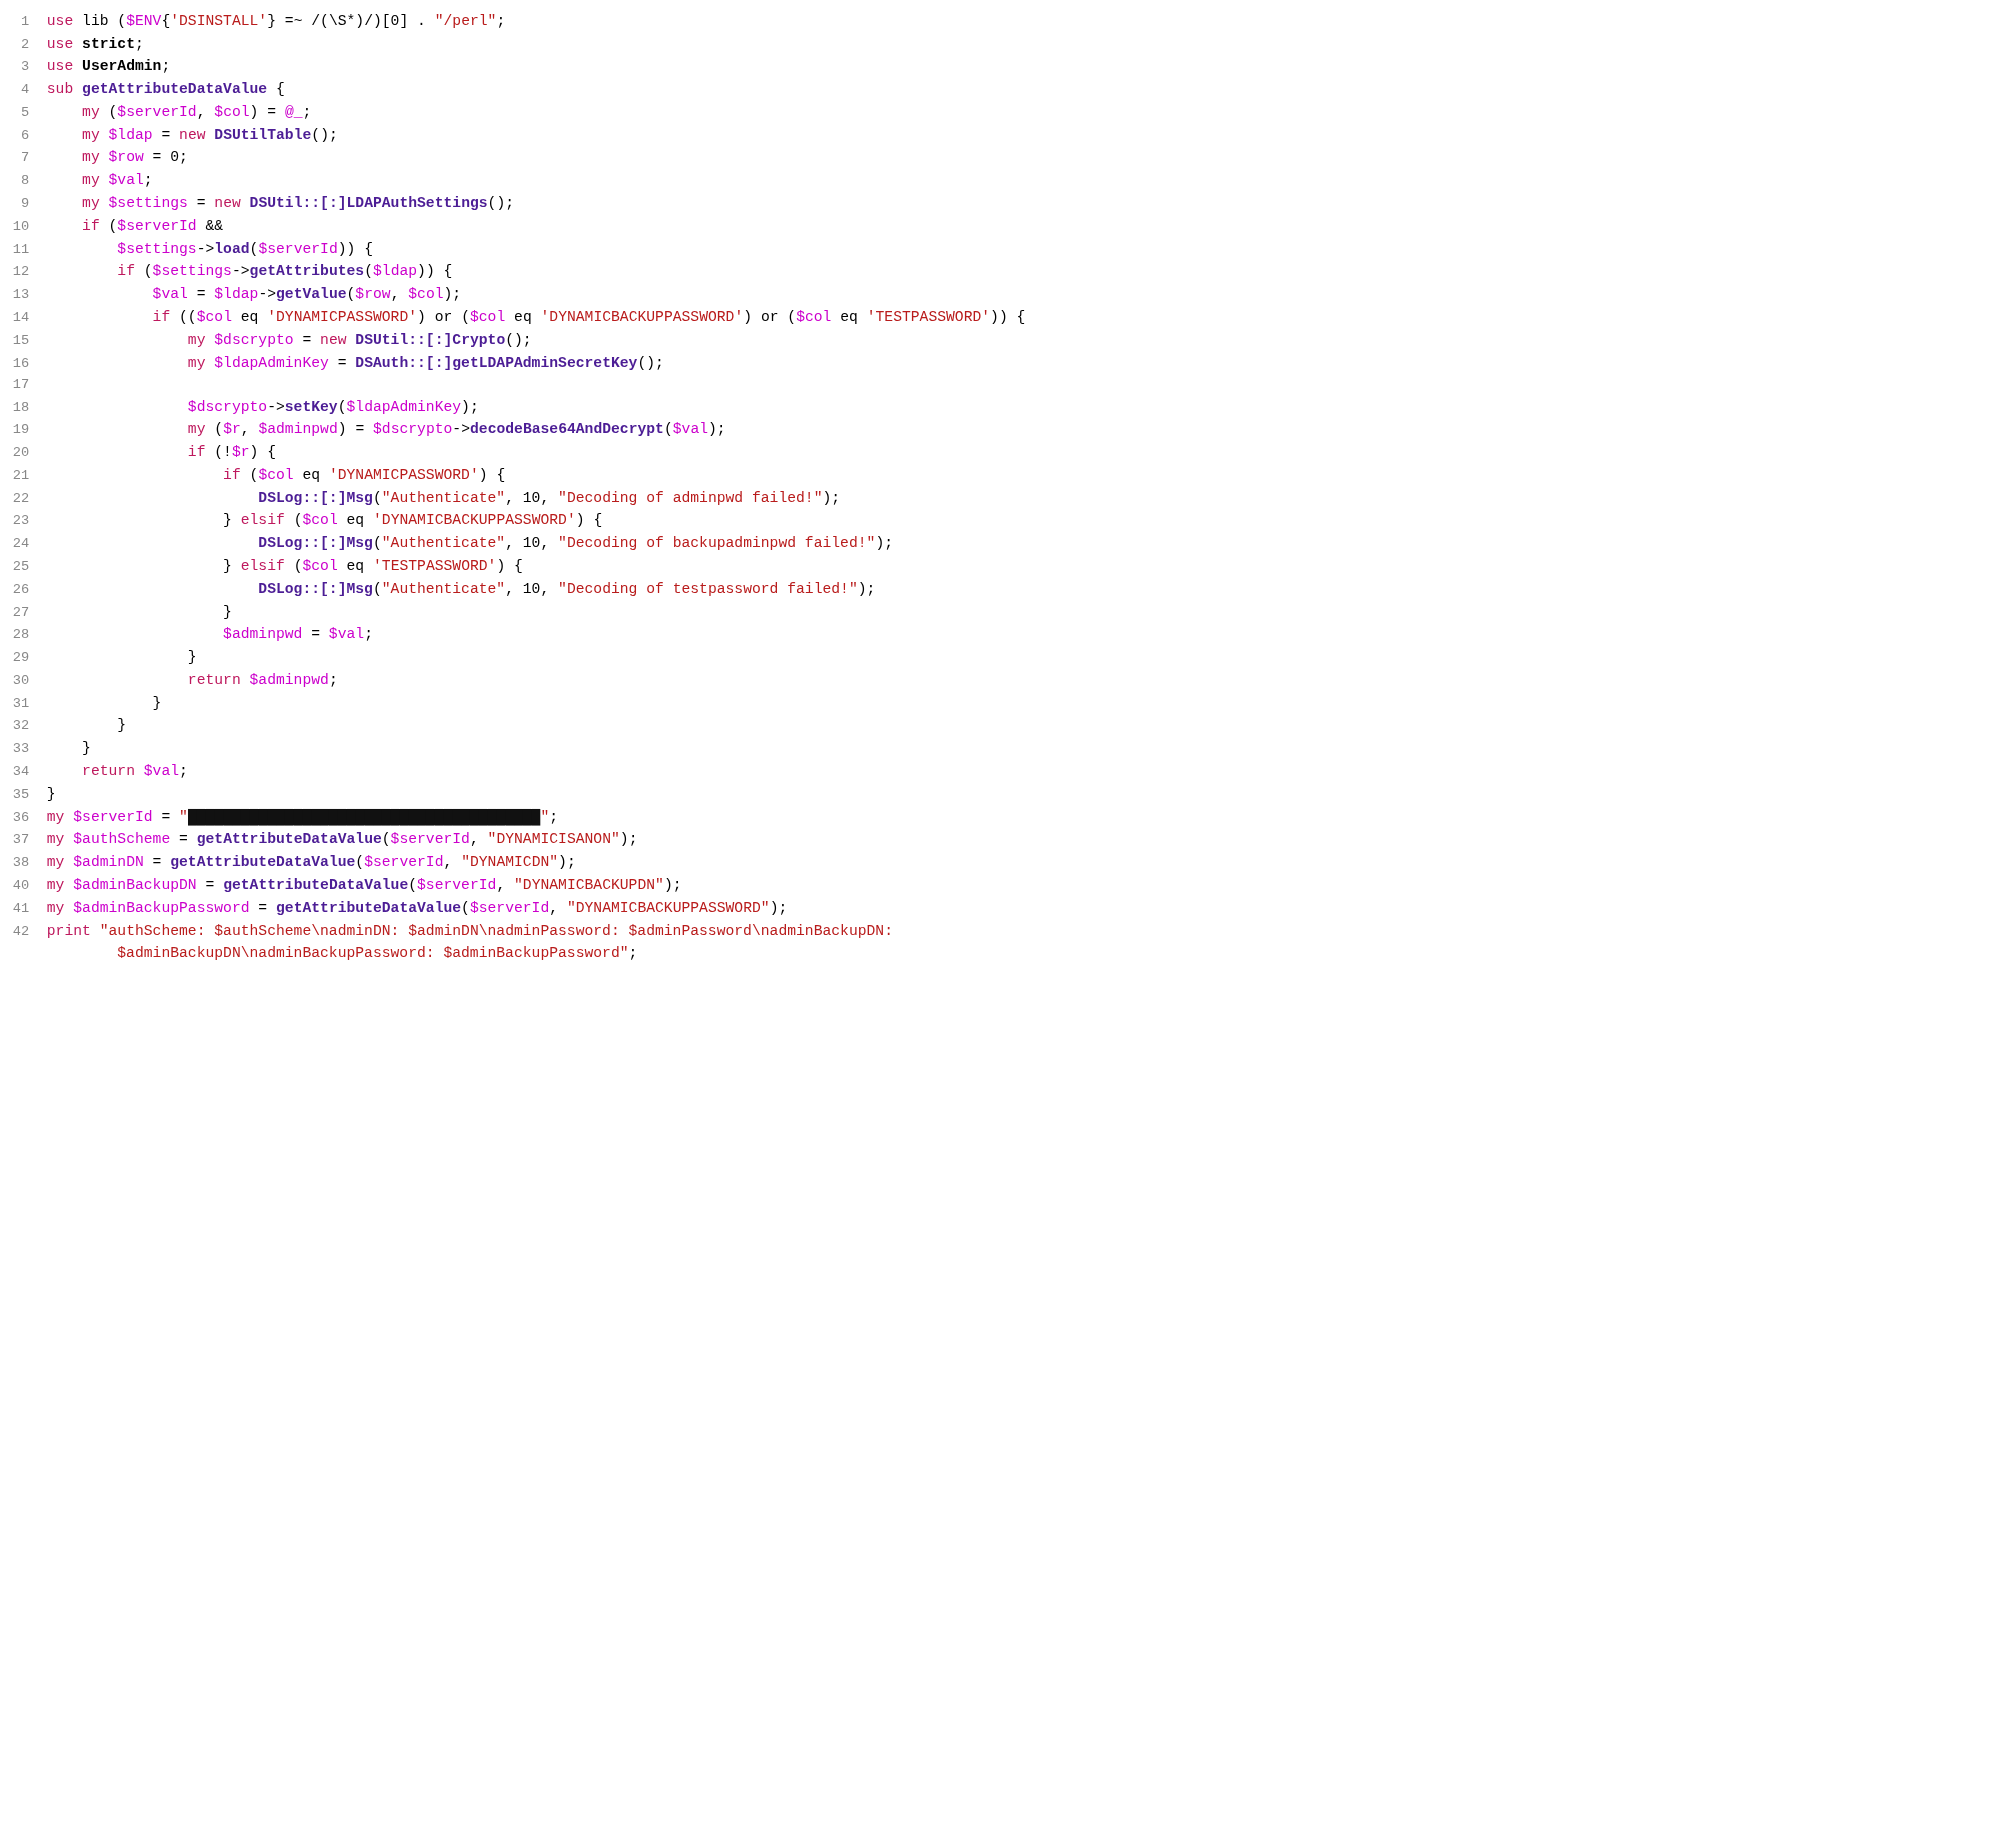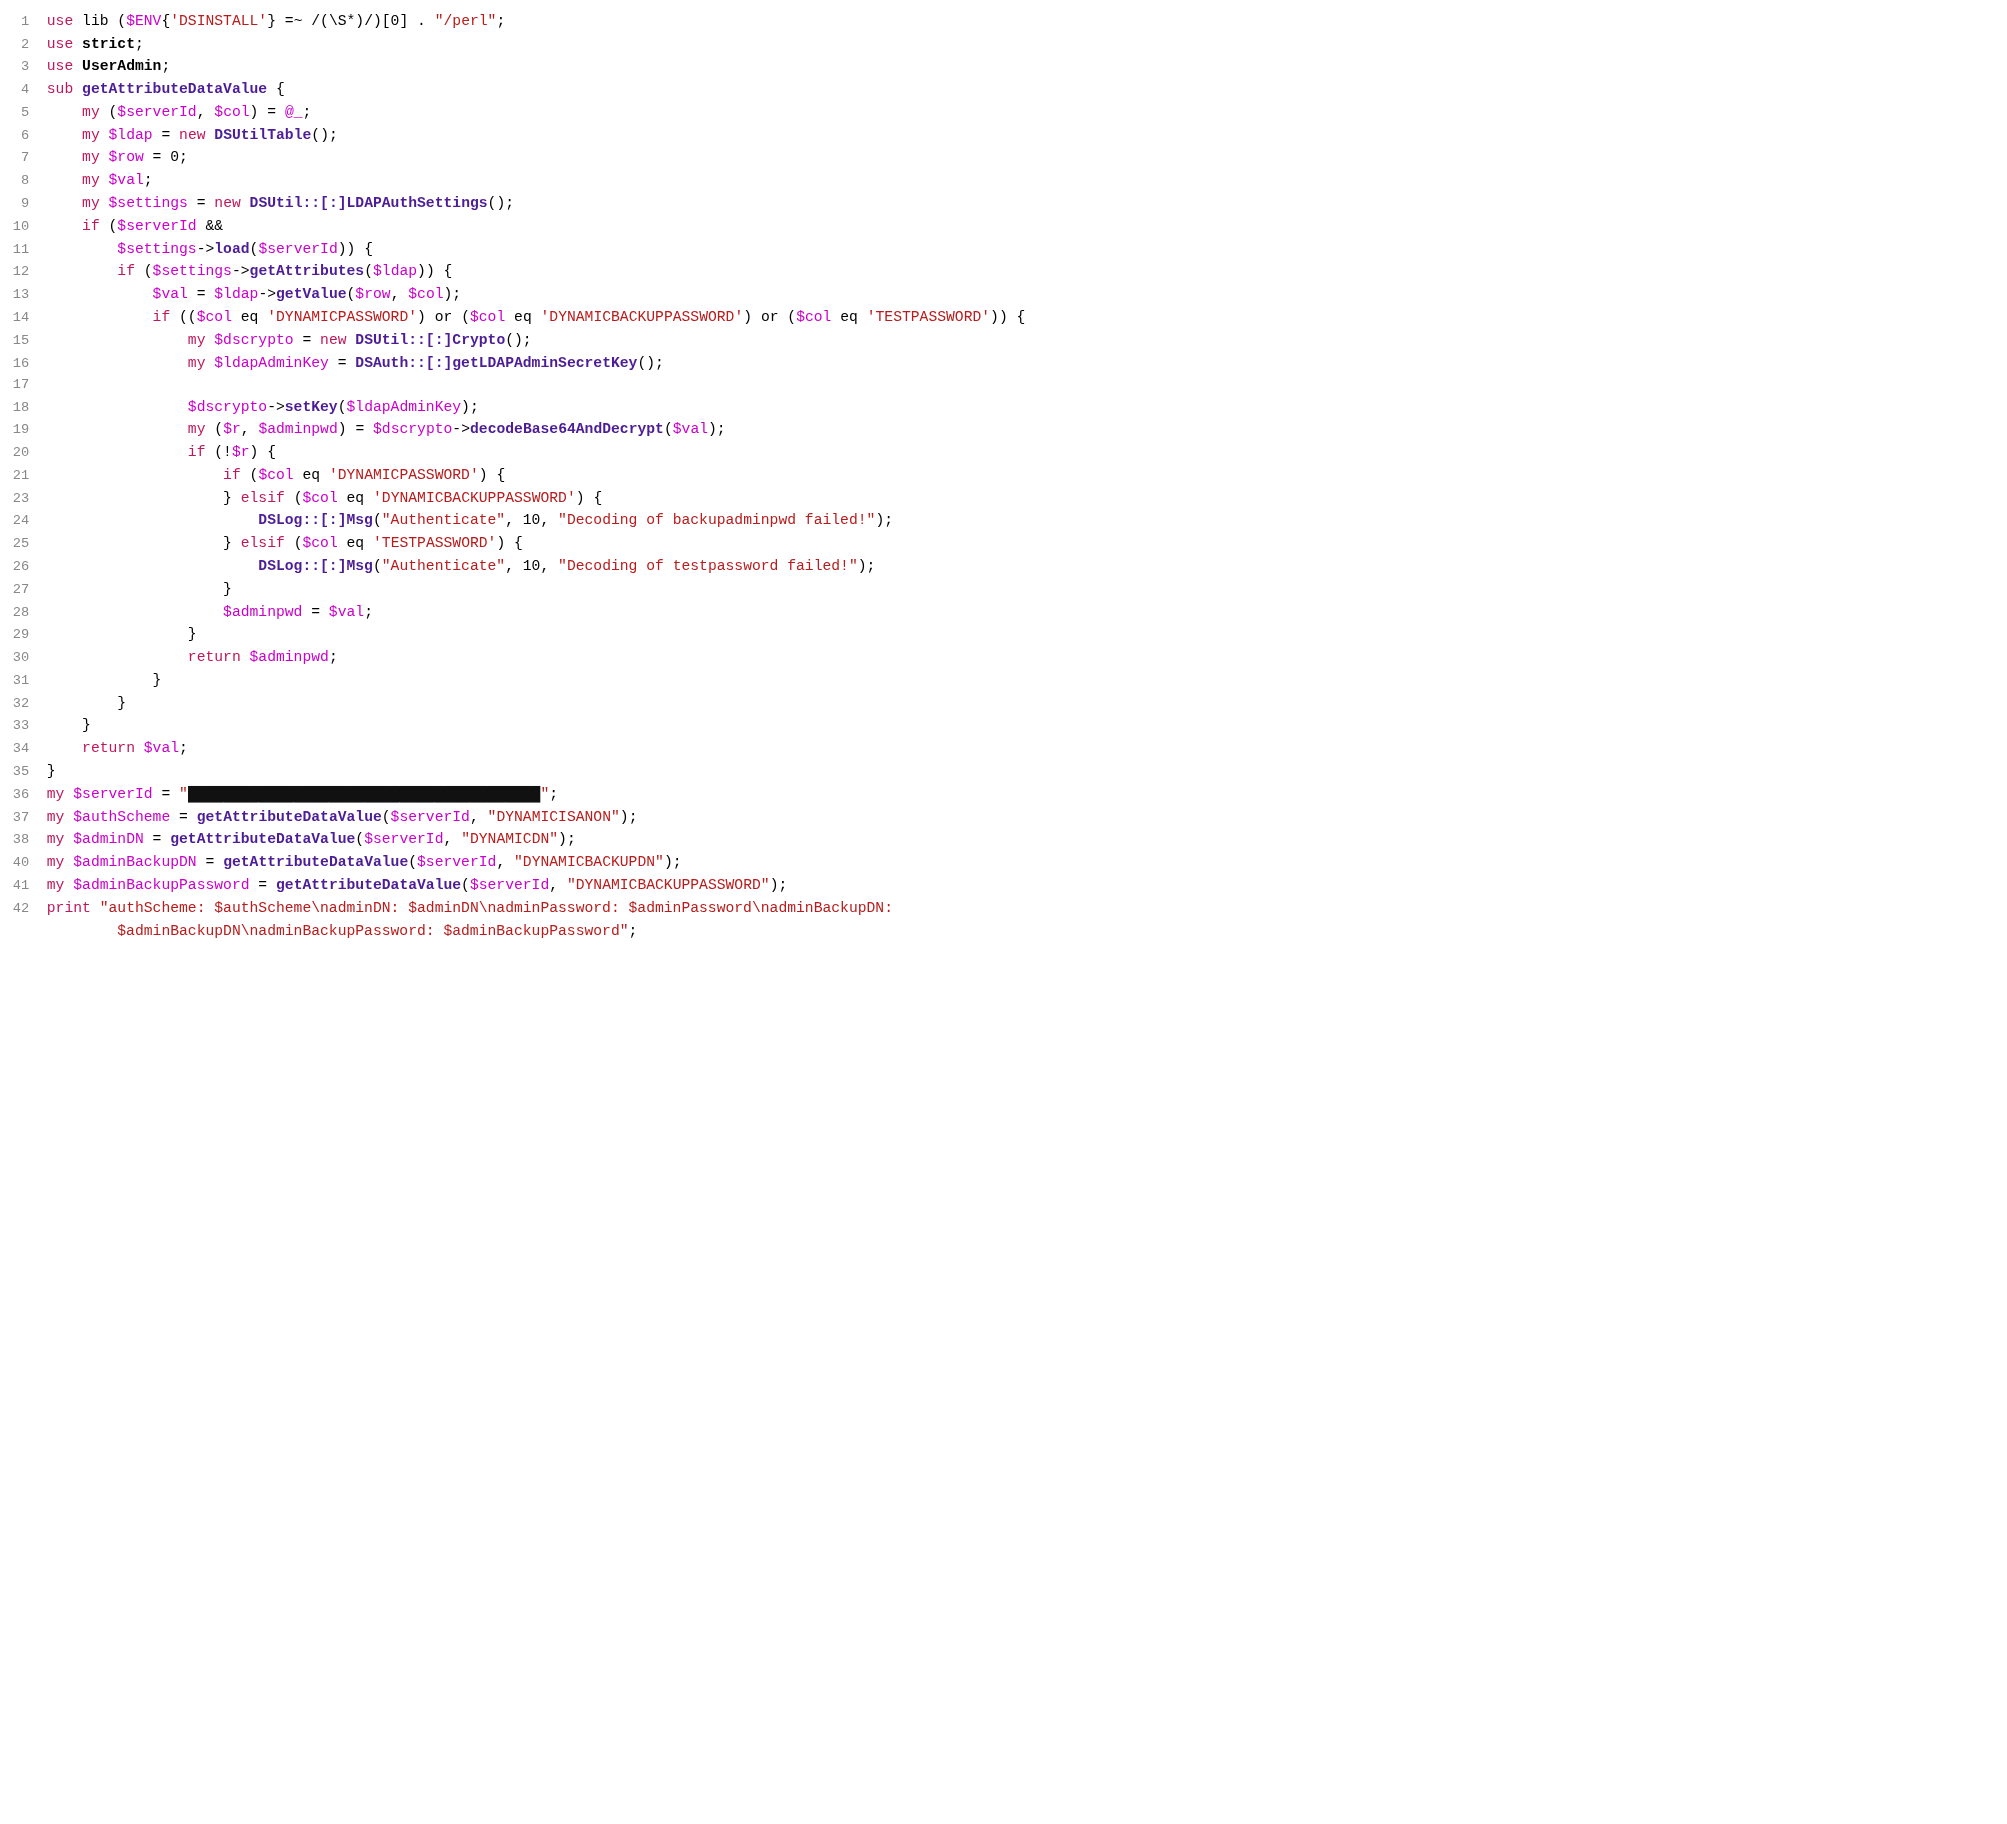--- a/index.html
+++ b/index.html
@@ -123,20 +123,24 @@
       </div>
       <div class="code-line">
         <span class="line-num">20</span>
         <span class="code-text">                <span class="kw">if</span> <span class="plain">(!</span><span class="var">$r</span><span class="plain">)</span> <span class="plain">{</span></span>
       </div>
       <div class="code-line">
         <span class="line-num">21</span>
         <span class="code-text">                    <span class="kw">if</span> <span class="plain">(</span><span class="var">$col</span> eq <span class="str">'DYNAMICPASSWORD'</span><span class="plain">)</span> <span class="plain">{</span></span>
       </div>
       <div class="code-line">
+        <span class="line-num">22</span>
+        <span class="code-text">                        <span class="fn bold">DSLog::[:]Msg</span><span class="plain">(</span><span class="str">"Authenticate"</span><span class="plain">, 10,</span> <span class="str">"Decoding of adminpwd failed!"</span><span class="plain">);</span></span>
+      </div>
+      <div class="code-line">
         <span class="line-num">23</span>
         <span class="code-text">                    <span class="plain">}</span> <span class="kw">elsif</span> <span class="plain">(</span><span class="var">$col</span> eq <span class="str">'DYNAMICBACKUPPASSWORD'</span><span class="plain">)</span> <span class="plain">{</span></span>
       </div>
       <div class="code-line">
         <span class="line-num">24</span>
         <span class="code-text">                        <span class="fn bold">DSLog::[:]Msg</span><span class="plain">(</span><span class="str">"Authenticate"</span><span class="plain">, 10,</span> <span class="str">"Decoding of backupadminpwd failed!"</span><span class="plain">);</span></span>
       </div>
       <div class="code-line">
         <span class="line-num">25</span>
         <span class="code-text">                    <span class="plain">}</span> <span class="kw">elsif</span> <span class="plain">(</span><span class="var">$col</span> eq <span class="str">'TESTPASSWORD'</span><span class="plain">)</span> <span class="plain">{</span></span>

